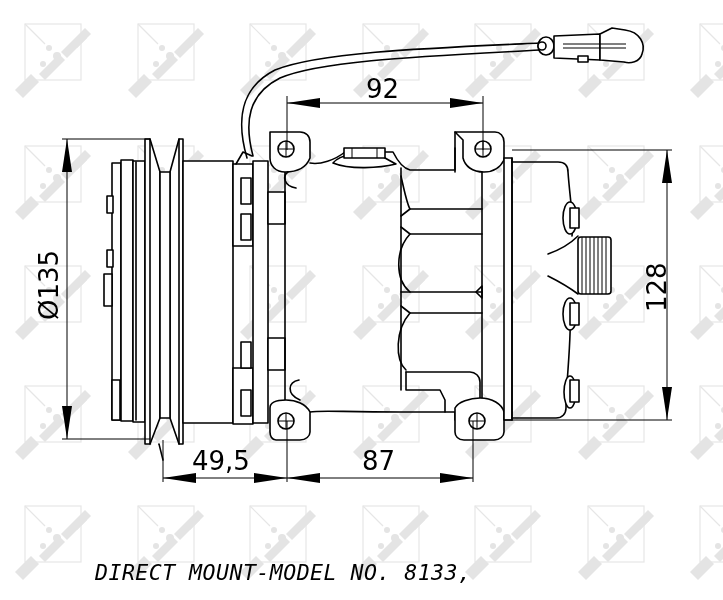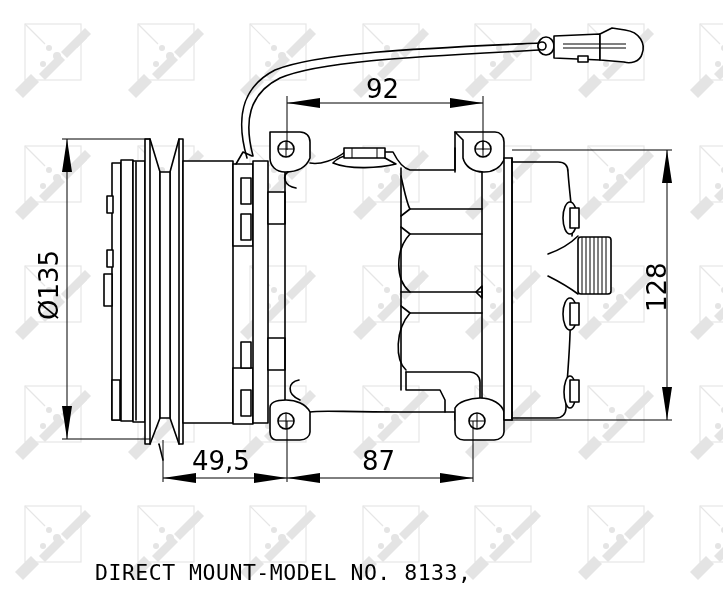--- a/index.html
+++ b/index.html
@@ -6,21 +6,21 @@
   body { width: 723px; height: 600px; overflow: hidden; position: relative; font-family: "DejaVu Sans", sans-serif; }
   #drawing { position: absolute; left: 0; top: 0; width: 723px; height: 600px; }
   .wm { fill: none; stroke: #e6e6e6; stroke-width: 1.2; }
   .wmf { fill: #e4e4e4; stroke: none; }
   .ln { fill: none; stroke: #000; stroke-width: 1.6; stroke-linejoin: round; stroke-linecap: round; }
   .lnf { fill: #fff; stroke: #000; stroke-width: 1.6; stroke-linejoin: round; }
   .thin { fill: none; stroke: #000; stroke-width: 1; }
   .arrow { fill: #000; stroke: none; }
   .dimtxt { font-family: "DejaVu Sans", sans-serif; font-size: 26px; fill: #000; font-weight: normal; }
   .desc { position: absolute; left: 95px; top: 508px; font-family: "DejaVu Sans Mono", monospace; font-size: 21.5px; line-height: 26px; color: #000; letter-spacing: 0.5px; white-space: pre; }
-  .desc div { height: 26px; }
+  .desc div { height: 26px; font-style: italic; }
 </style>
 </head>
 <body>
 
 <svg id="drawing" viewBox="0 0 723 600" xmlns="http://www.w3.org/2000/svg">
 
   <g>
     <defs>
       <g id="wmtile">
         <rect class="wm" x="0" y="0" width="56" height="56"></rect>

